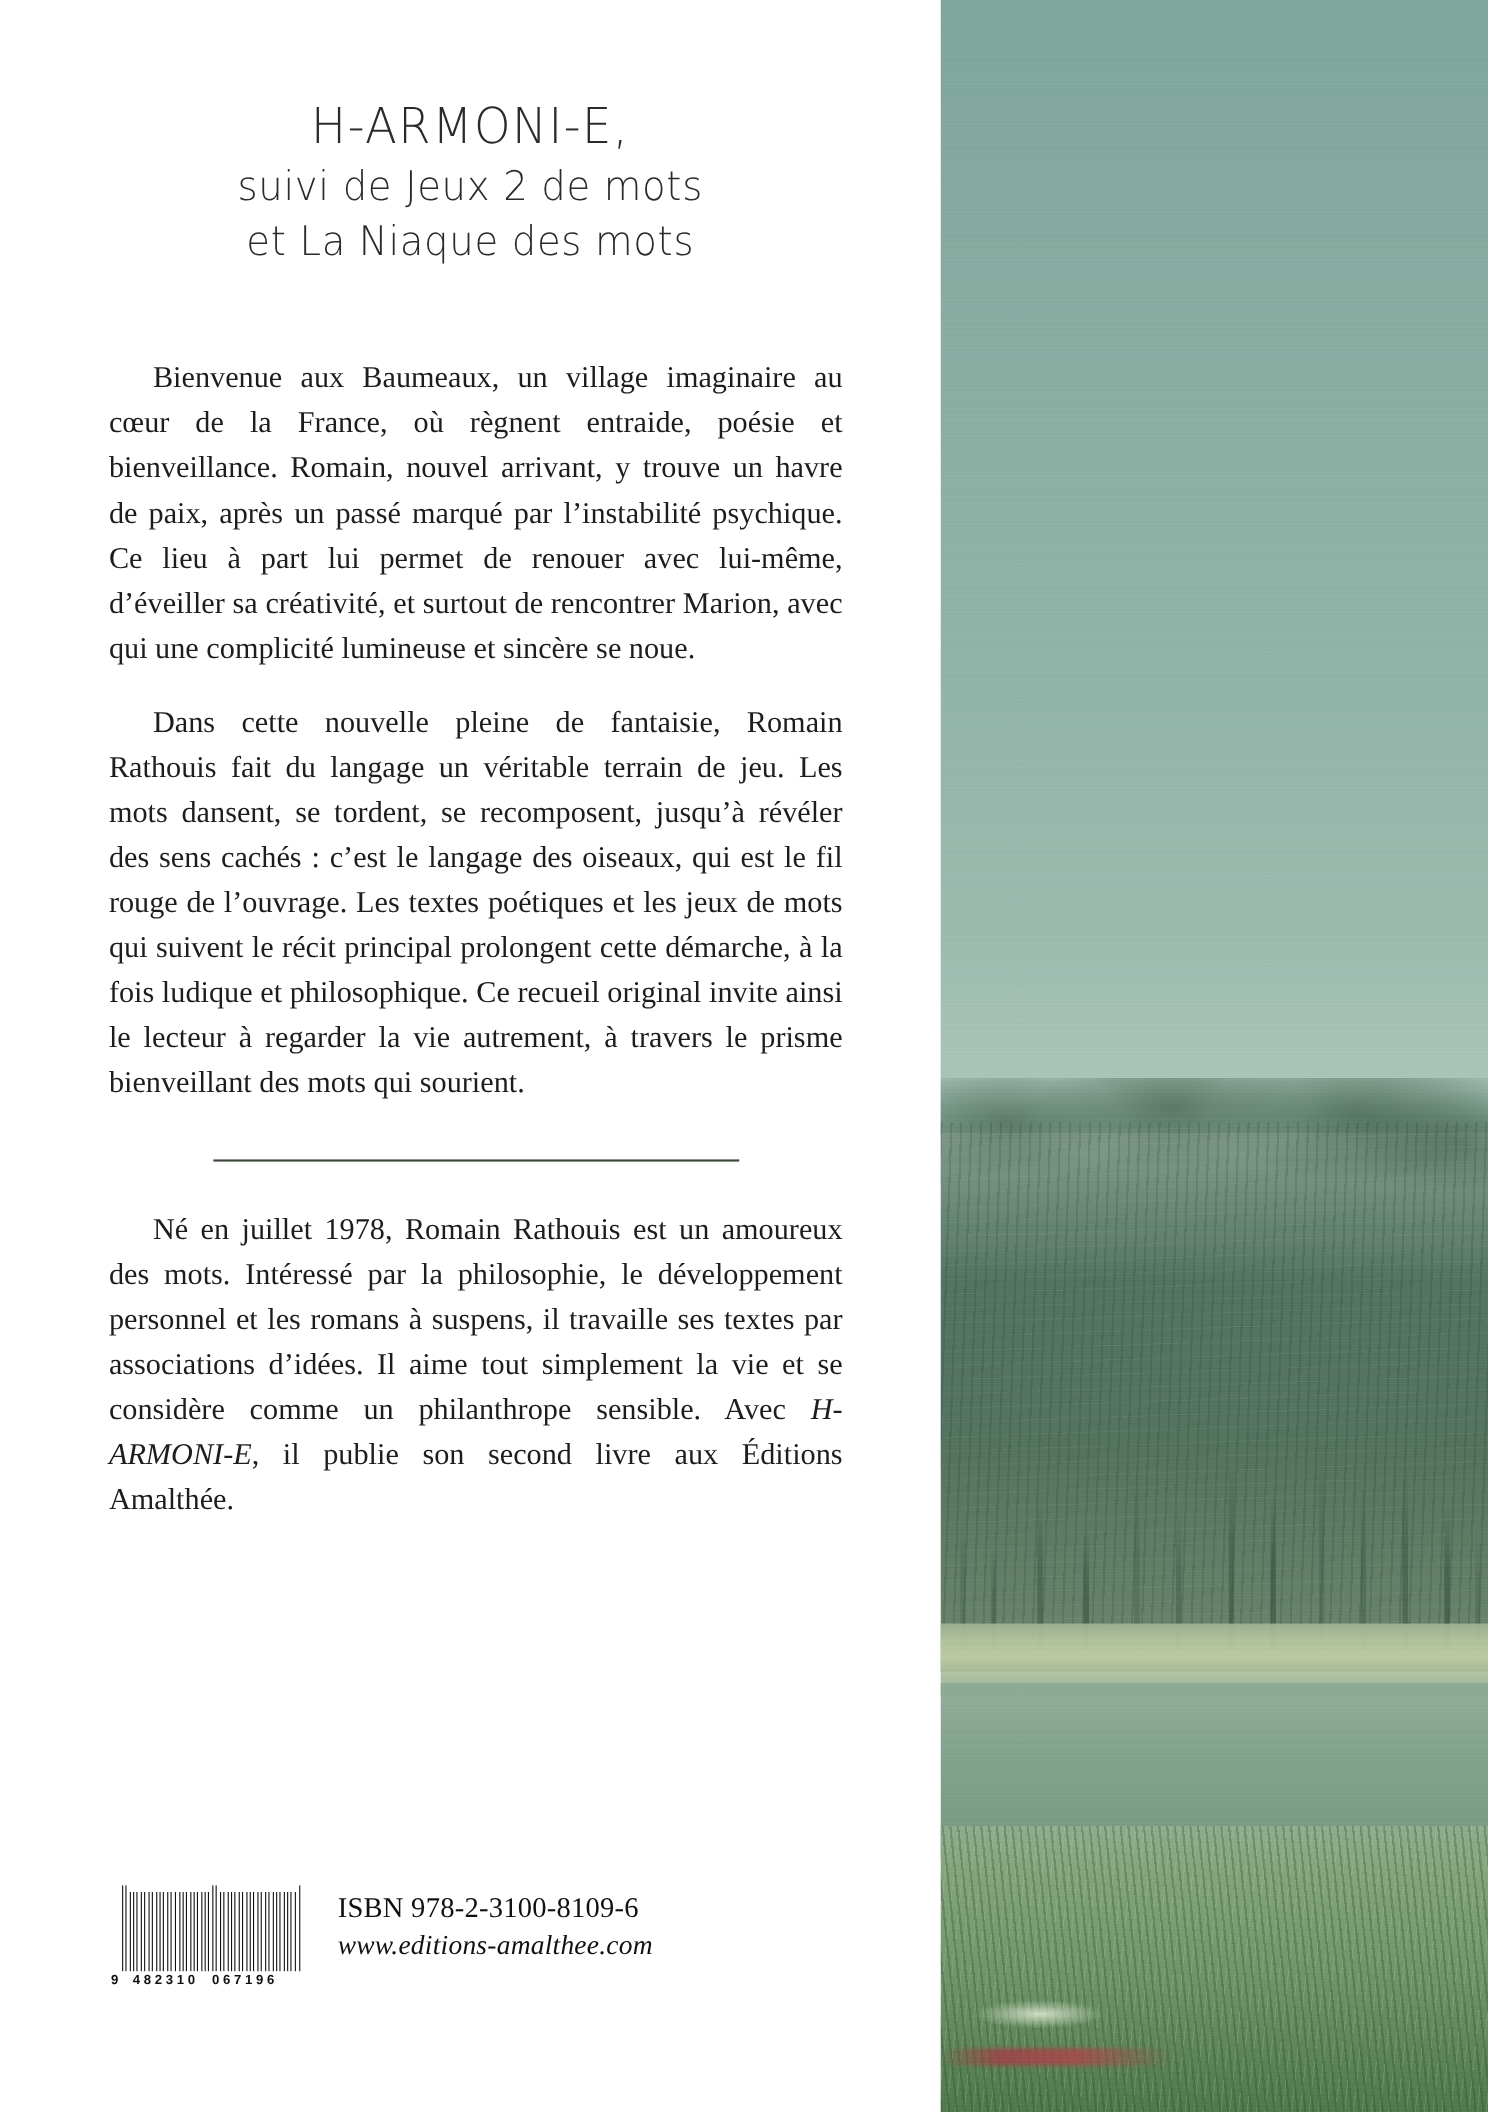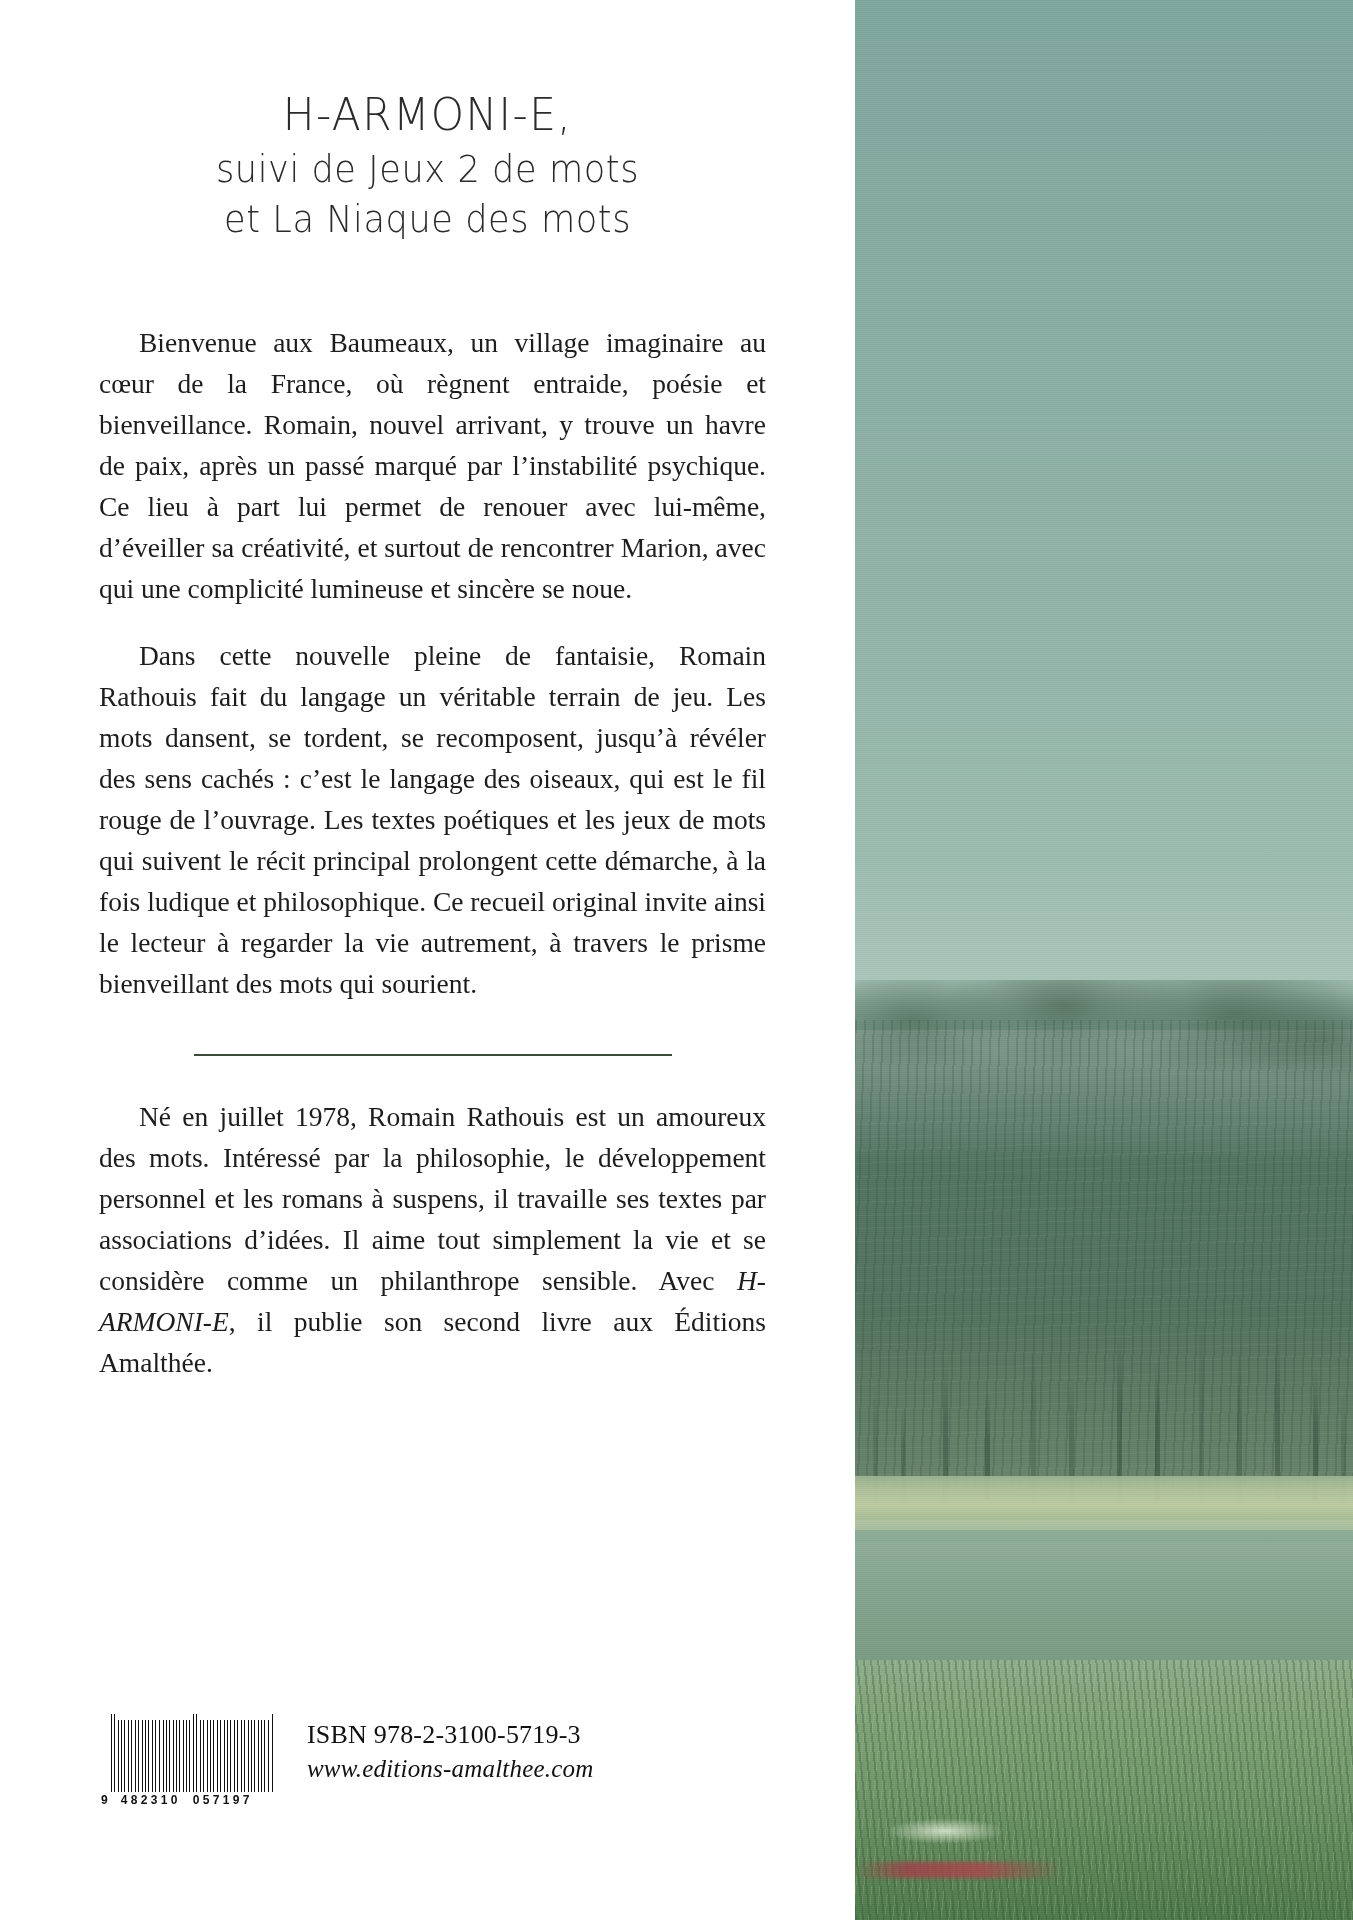--- a/index.html
+++ b/index.html
@@ -451,25 +451,25 @@
             <i style="width: 2px; margin-right: 1px; height: 92%;"></i>
             <i style="width: 2px; margin-right: 1px; background: transparent; height: 92%;"></i>
             <i style="width: 1px; margin-right: 1px; height: 92%;"></i>
             <i style="width: 3px; margin-right: 1px; background: transparent; height: 100%;"></i>
             <i style="width: 1px; margin-right: 1px; height: 100%;"></i>
             <i style="width: 2px; margin-right: 1px; background: transparent; height: 100%;"></i>
           </div>
         <div class="barcode-digits">
           <span class="bc-lead">9</span>
           <span class="bc-grp left">4 8 2 3 1 0</span>
-          <span class="bc-grp right">0 5 7 1 9 7</span>
+          <span class="bc-grp right">0 6 7 1 9 6</span>
         </div>
       </div>
       <div class="pricing">
-        <div class="isbn">ISBN 978-2-3100-5719-3</div>
+        <div class="isbn">ISBN 978-2-3100-8109-6</div>
         <div class="website">www.editions-amalthee.com</div>
       </div>
     </div>
 
   </div>
 
   <div class="photo">
     <div class="sky"></div>
     <div class="haze"></div>
     <div class="treeline"></div>

